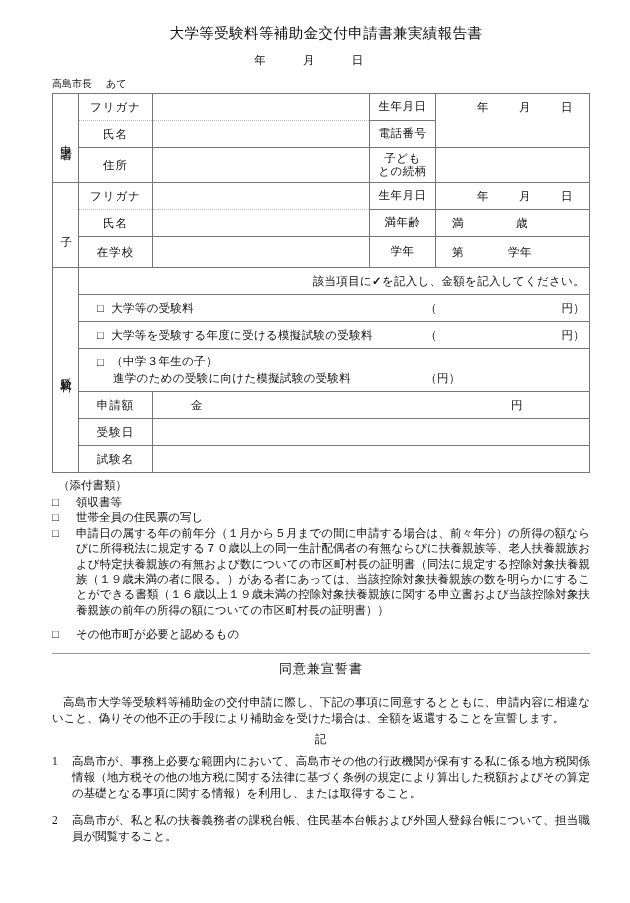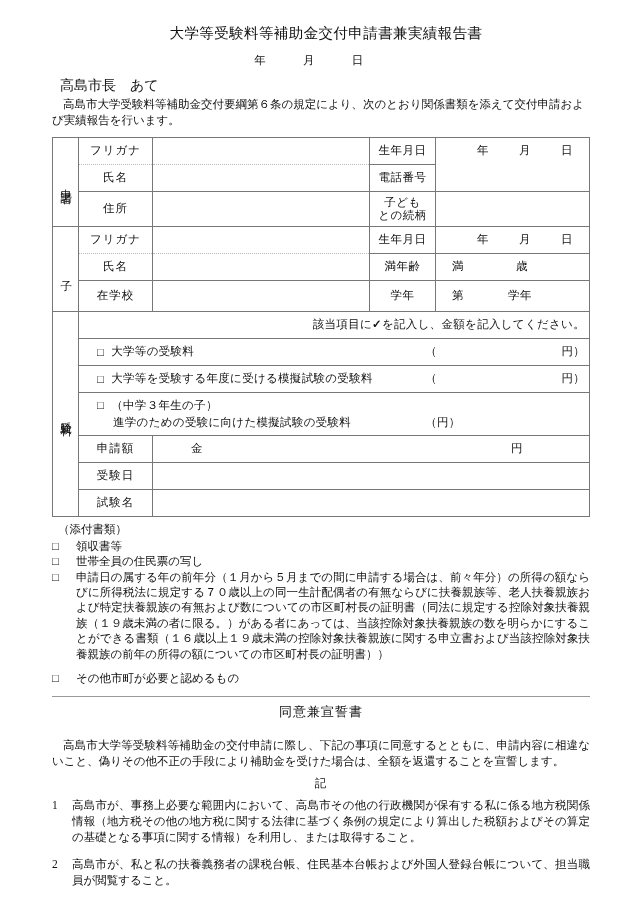--- a/index.html
+++ b/index.html
@@ -36,22 +36,22 @@
   .date-line {
     text-align: center;
     font-size: 11.5px;
     padding-right: 24px;
     margin: 0 0 9px 0;
     letter-spacing: 0.5px;
   }
   .date-line span { display: inline-block; }
   .date-line .sep { width: 30px; }
   .addressee {
-    font-size: 14px;
-    margin: 0 0 2px 8px;
+    font-size: 10px;
+    margin: 0 0 2px 0;
   }
   .addressee .gap { display: inline-block; width: 14px; }
   .intro {
     font-size: 11.5px;
     line-height: 1.38;
     margin: 0 0 8px 0;
     text-indent: 11px;
   }
 
   
@@ -226,21 +226,20 @@
     <span class="sep"></span>
     <span>月</span>
     <span class="sep"></span>
     <span>日</span>
   </div>
 
   <div class="addressee">
     <span>高島市長</span><span class="gap"></span><span>あて</span>
   </div>
 
-  <div class="intro">高島市大学受験料等補助金交付要綱第６条の規定により、次のとおり関係書類を添えて交付申請および実績報告を行います。</div>
 
   <table class="form">
     <colgroup>
       <col style="width:26px">
       <col style="width:74px">
       <col>
       <col style="width:66px">
       <col style="width:154px">
     </colgroup>
     <tbody>

